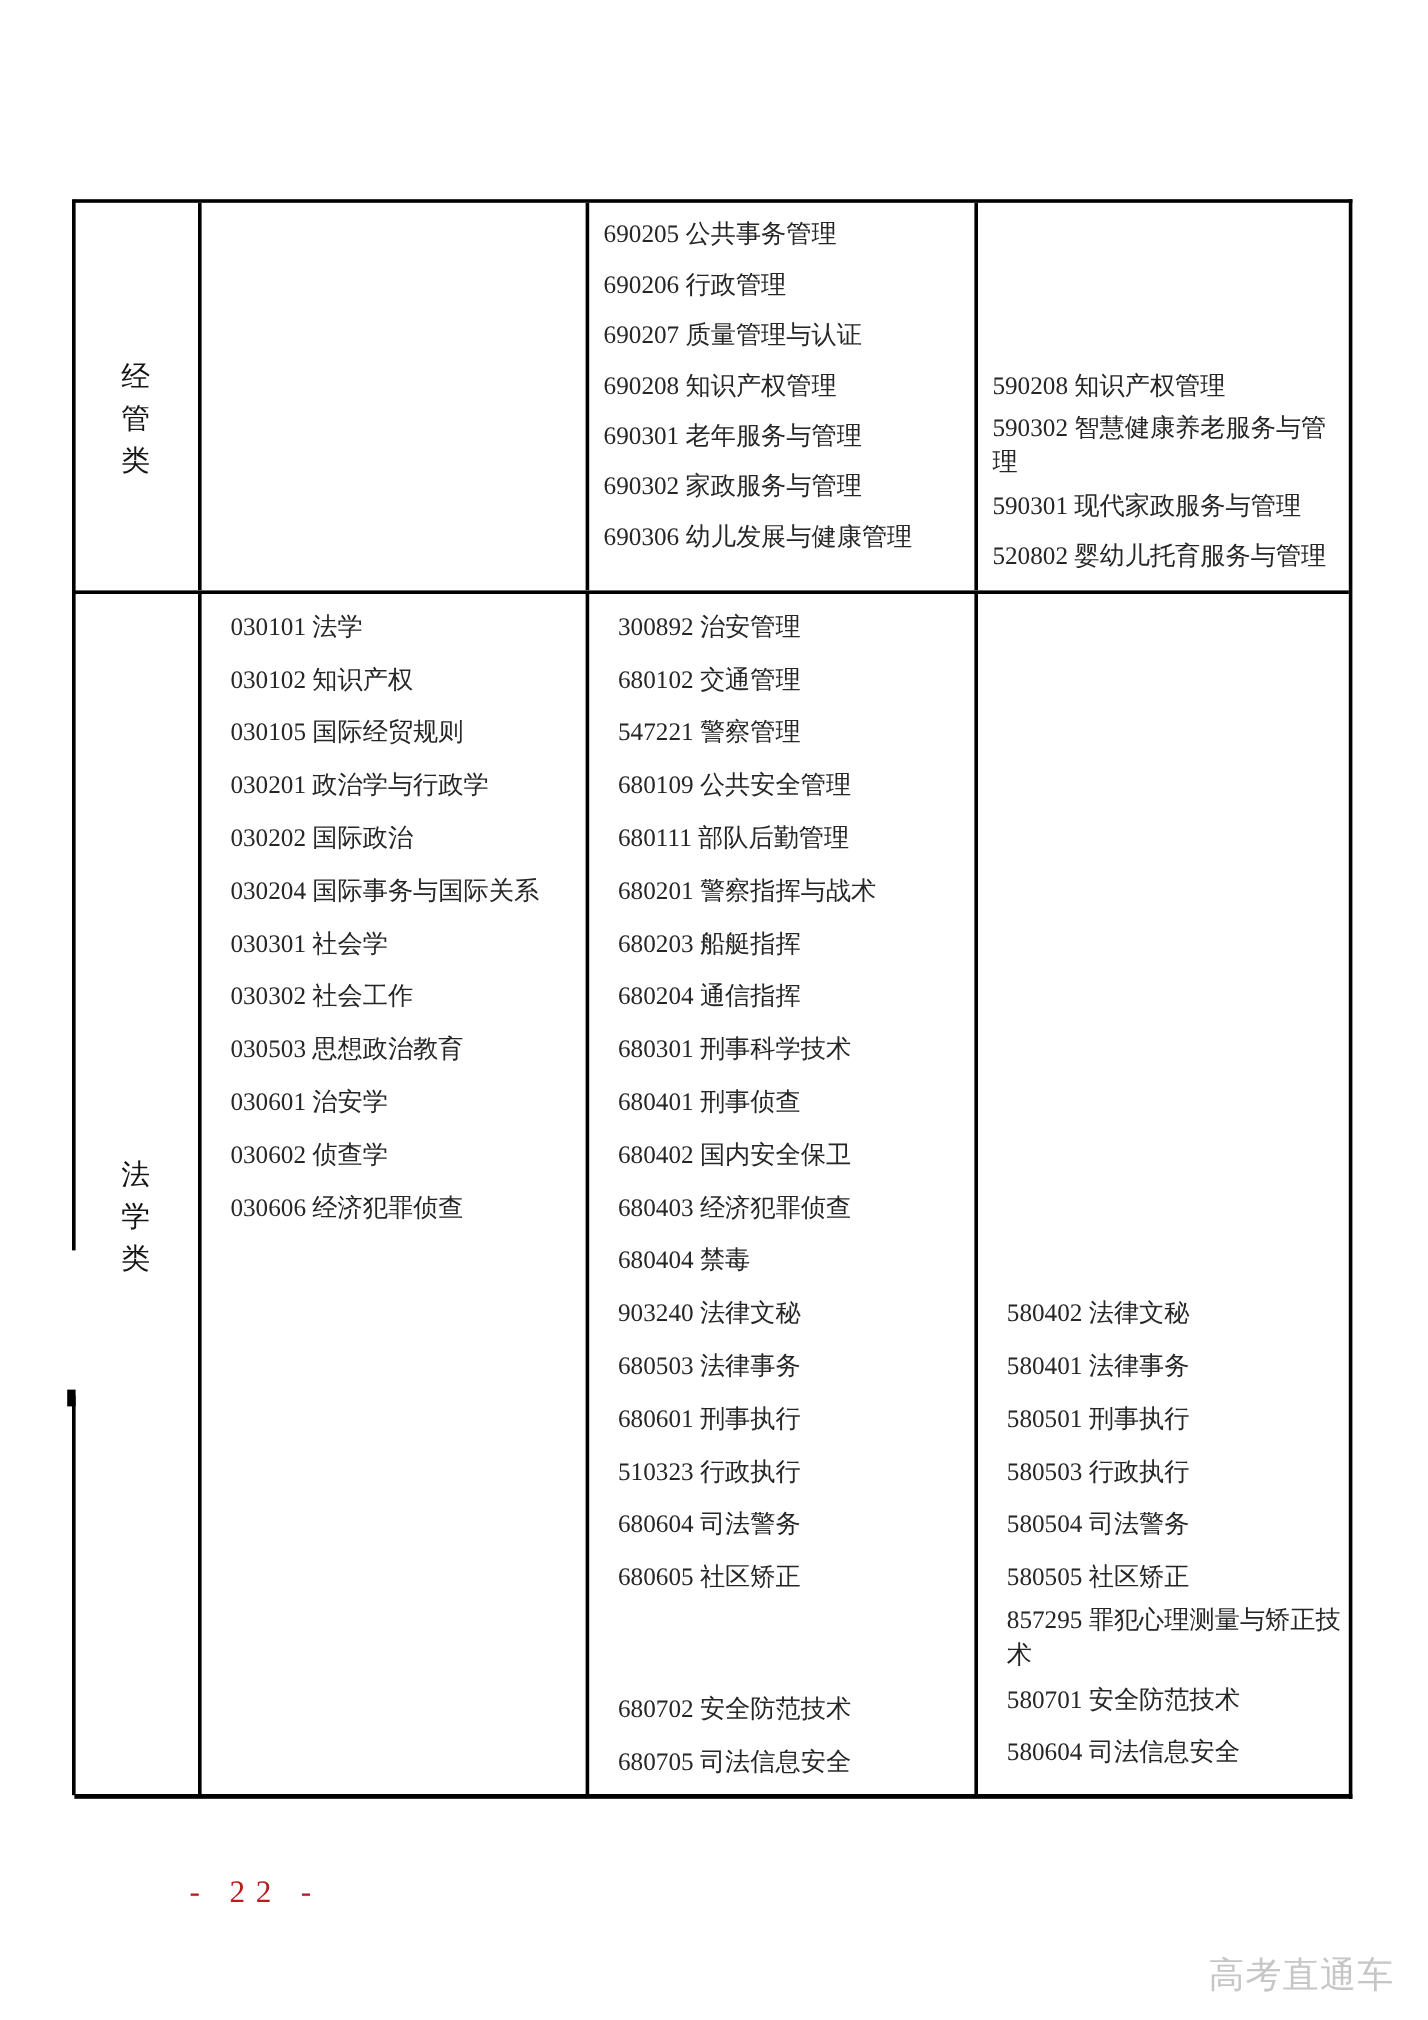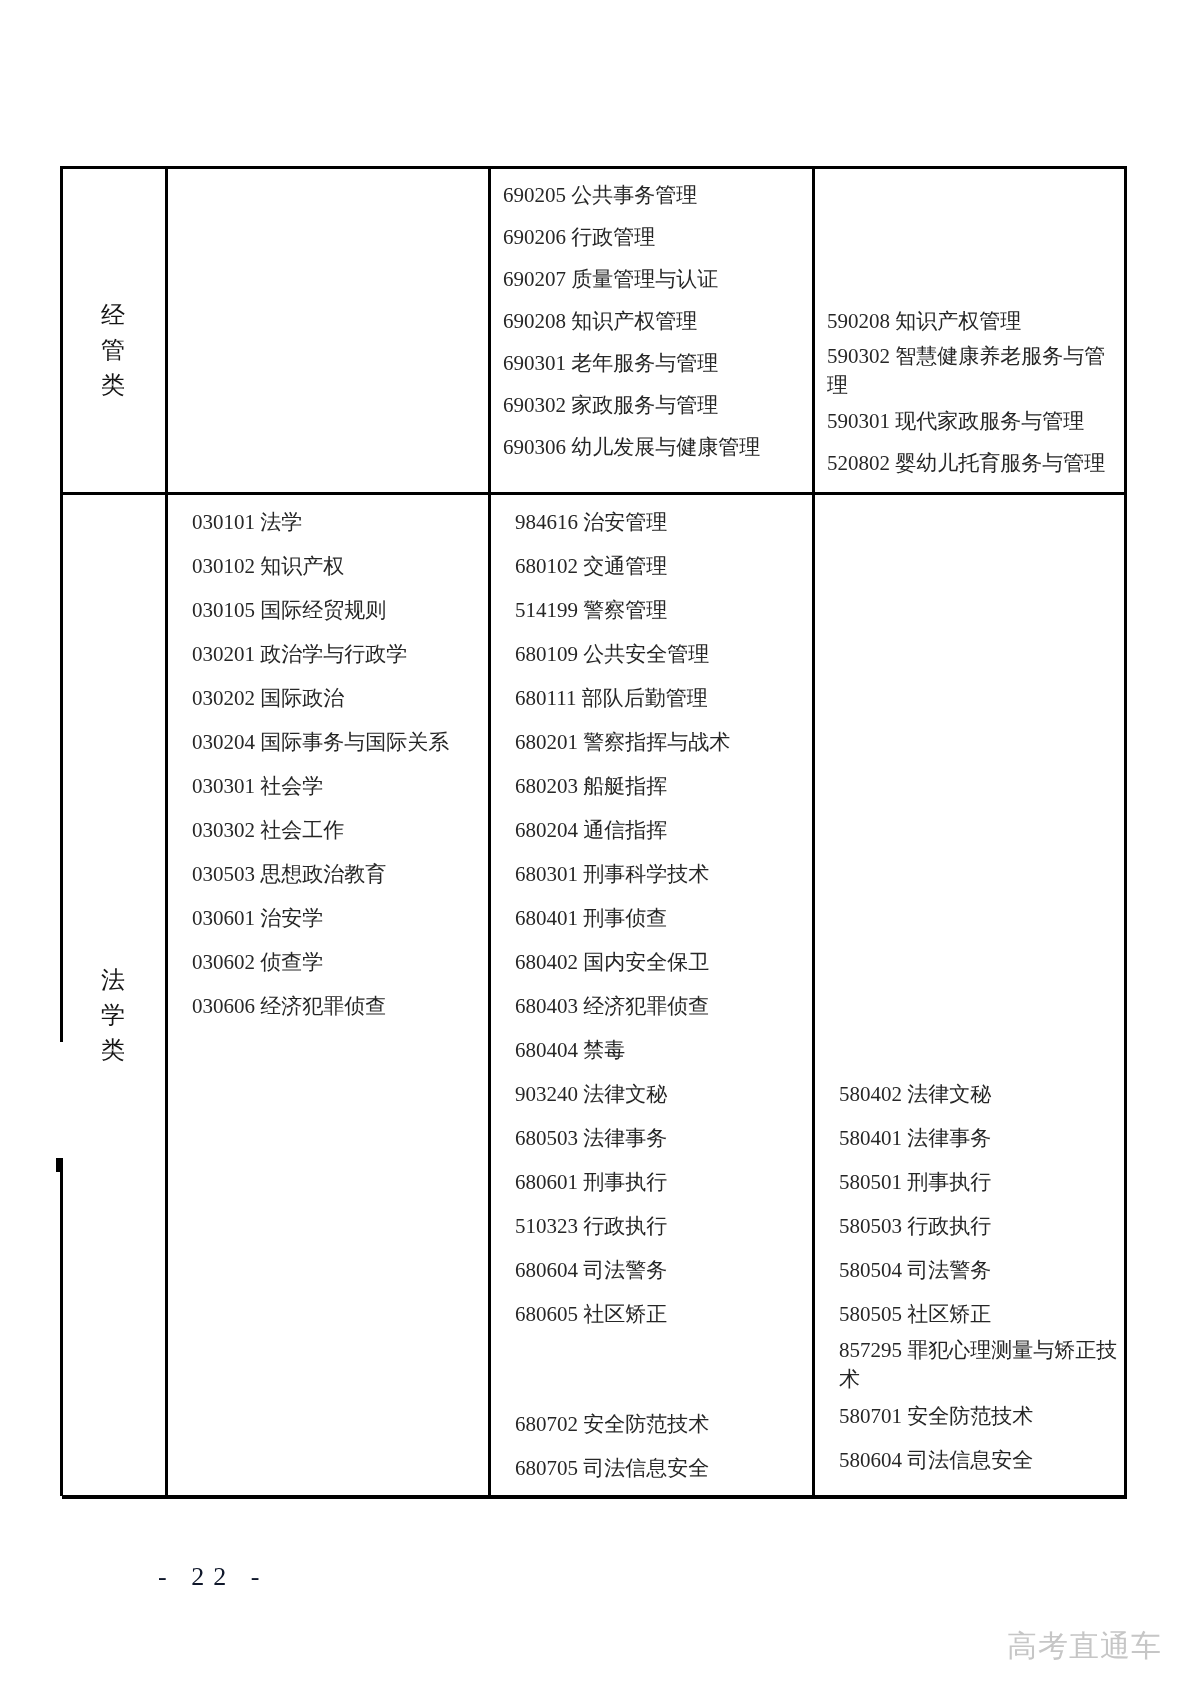--- a/index.html
+++ b/index.html
@@ -64,21 +64,21 @@
     position:absolute;left:60px;width:3px;background:#000;
   }
   .left-border.seg1{top:166px;height:876px;}
   .left-border.seg2{top:1163px;height:333px;}
   .edge-tick{
     position:absolute;left:56px;top:1158px;width:7px;height:14px;background:#000;
   }
   
   .page-number{
     position:absolute;left:158px;top:1562px;
-    font-size:26px;color:#0f172a;
+    font-size:26px;color:#b91c1c;
     letter-spacing:9px;
   }
   .watermark{
     position:absolute;right:28px;top:1626px;
     font-size:30px;color:#c6c6c6;
     letter-spacing:1px;
   }
 </style>
 </head>
 <body>
@@ -124,23 +124,23 @@
           <div class="entry">030202 国际政治</div>
           <div class="entry">030204 国际事务与国际关系</div>
           <div class="entry">030301 社会学</div>
           <div class="entry">030302 社会工作</div>
           <div class="entry">030503 思想政治教育</div>
           <div class="entry">030601 治安学</div>
           <div class="entry">030602 侦查学</div>
           <div class="entry">030606 经济犯罪侦查</div>
         </div>
       <div class="cell vline">
-          <div class="entry">984616 治安管理</div>
+          <div class="entry">300892 治安管理</div>
           <div class="entry">680102 交通管理</div>
-          <div class="entry">514199 警察管理</div>
+          <div class="entry">547221 警察管理</div>
           <div class="entry">680109 公共安全管理</div>
           <div class="entry">680111 部队后勤管理</div>
           <div class="entry">680201 警察指挥与战术</div>
           <div class="entry">680203 船艇指挥</div>
           <div class="entry">680204 通信指挥</div>
           <div class="entry">680301 刑事科学技术</div>
           <div class="entry">680401 刑事侦查</div>
           <div class="entry">680402 国内安全保卫</div>
           <div class="entry">680403 经济犯罪侦查</div>
           <div class="entry">680404 禁毒</div>

